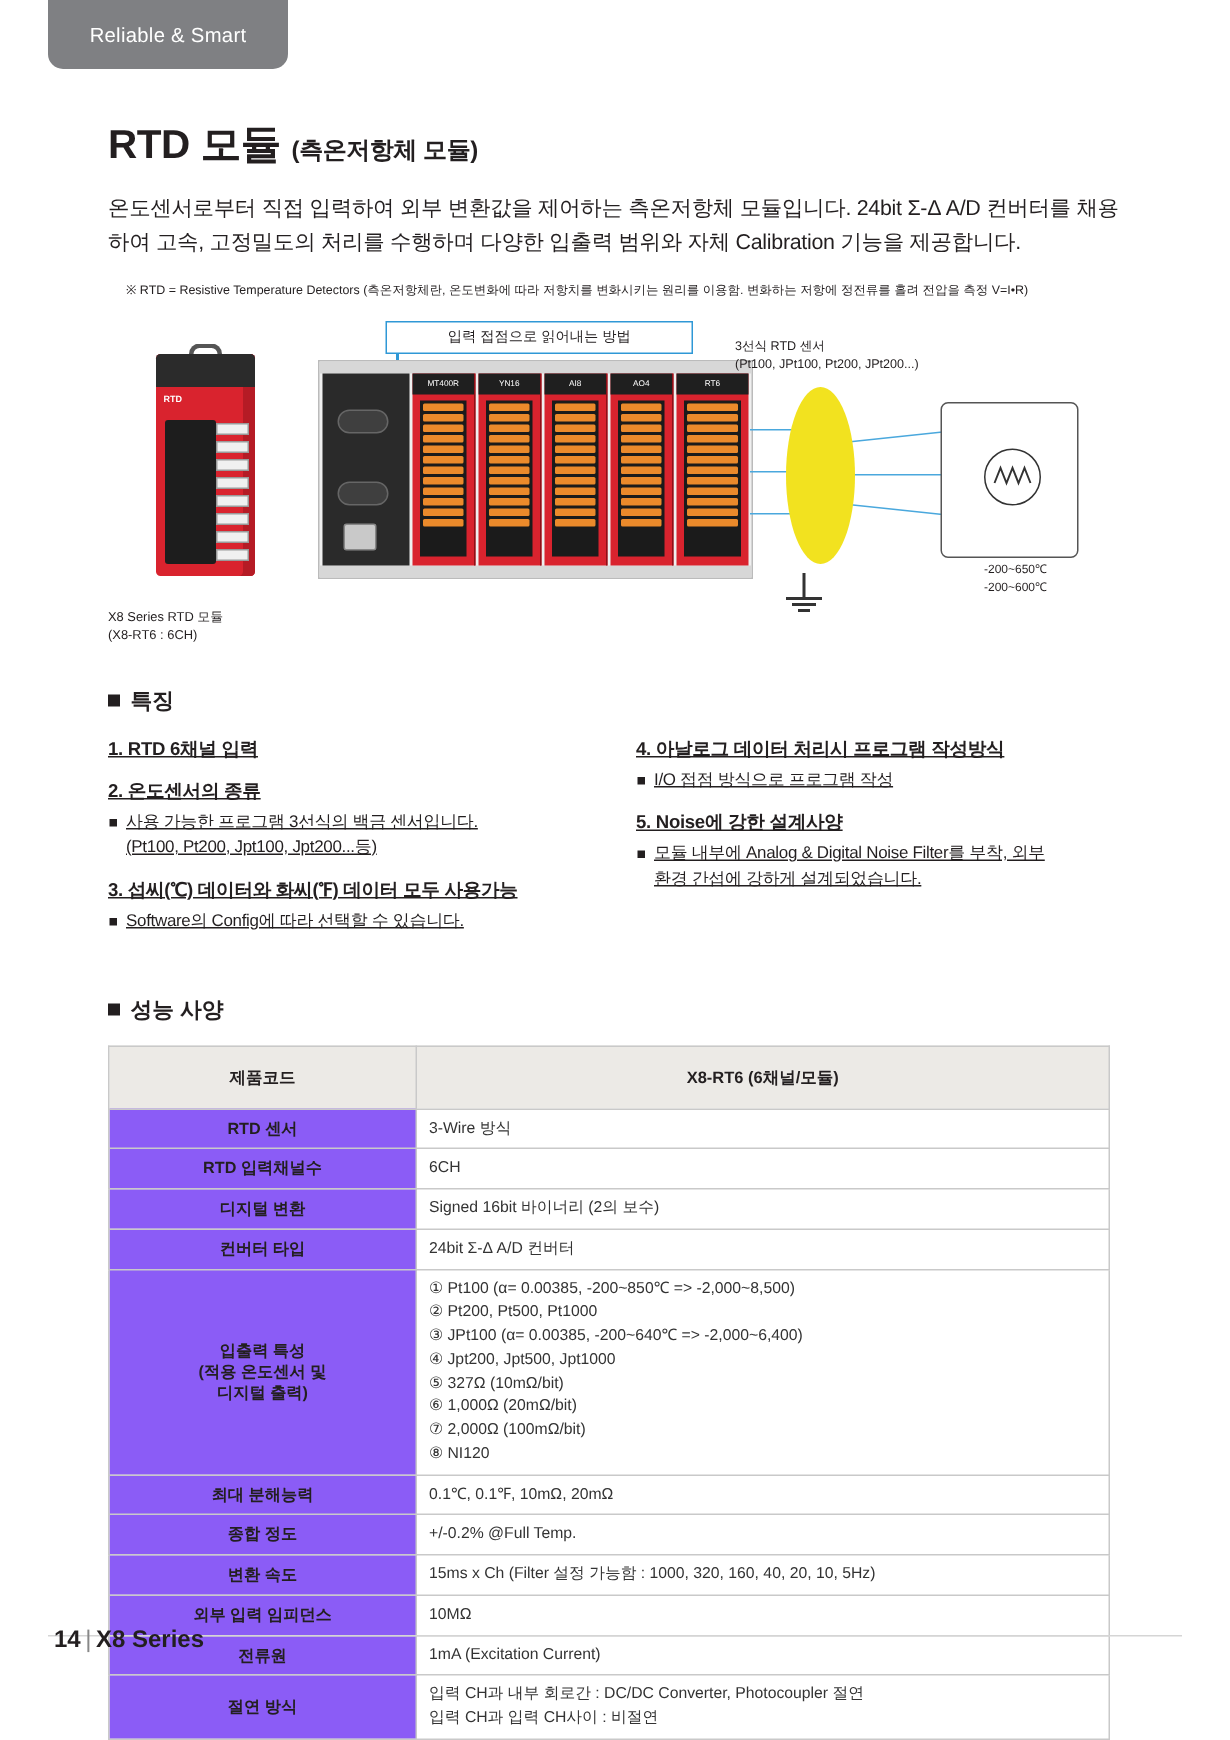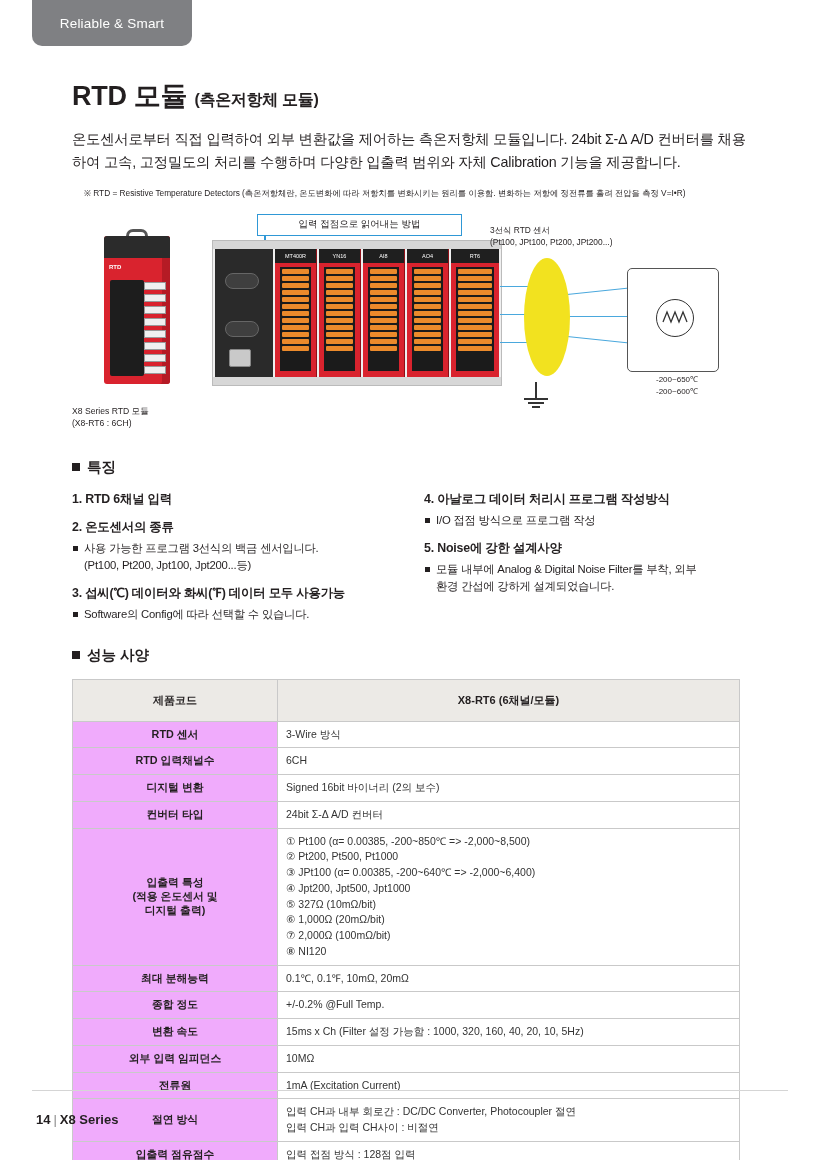--- a/index.html
+++ b/index.html
@@ -201,21 +201,21 @@
 
   
   .sec-head {
     font-size: 14.5px; font-weight: bold; margin: 0 0 14px 0;
     display: flex; align-items: center; gap: 7px;
   }
   .sec-head .sq { width: 8px; height: 8px; background: #231f20; display: inline-block; }
 
   .feat-cols { display: flex; gap: 24px; }
   .feat-col { width: 330px; }
-  .feat-item { margin-bottom: 11px; }
+  .feat-item { margin-bottom: 11px; text-decoration: underline; }
   .feat-title { font-size: 12.4px; font-weight: bold; letter-spacing: -.2px; }
   .feat-bullet {
     font-size: 11.3px; line-height: 1.5; margin-top: 4px; padding-left: 12px;
     position: relative; letter-spacing: -.2px;
   }
   .feat-bullet:before {
     content: ""; position: absolute; left: 1px; top: 6px;
     width: 5px; height: 5px; background: #231f20;
   }
   .feat-bullet .ind { display: block; padding-left: 0; }
@@ -226,33 +226,33 @@
     font-size: 10.5px;
   }
   table.spec th, table.spec td {
     border: 1px solid #c9c9c9; padding: 5px 8px; vertical-align: middle;
   }
   table.spec thead th {
     background: #eceae6; font-weight: bold; text-align: center; padding: 13px 8px;
     font-size: 11px;
   }
   table.spec tbody th {
-    background: #f0abfc; font-weight: bold; text-align: center; width: 205px;
+    background: #8b5cf6; font-weight: bold; text-align: center; width: 205px;
     font-size: 10.8px;
   }
   table.spec td { text-align: left; line-height: 1.5; color: #333; }
   td.multiline { line-height: 1.62; }
 
   
   .footer-rule {
     position: absolute; left: 32px; top: 1090px; width: 756px; height: 1px; background: #d5d5d5;
   }
   .footer {
-    position: absolute; left: 36px; top: 1112px;
-    font-size: 13px; font-weight: bold; color: #231f20;
+    position: absolute; left: 36px; top: 1085px;
+    font-size: 16px; font-weight: bold; color: #231f20;
   }
   .footer .sep { font-weight: normal; color: #888; margin: 0 3px; }
   .footer .series { font-weight: bold; }
 </style>
 </head>
 <body>
 
 <div class="page">
 
   <div class="header-tab">
@@ -453,21 +453,21 @@
         <div class="feat-item">
           <div class="feat-title">5. Noise에 강한 설계사양</div>
           <div class="feat-bullet">
             <span>모듈 내부에 Analog &amp; Digital Noise Filter를 부착, 외부</span>
             <span class="ind">환경 간섭에 강하게 설계되었습니다.</span>
           </div>
         </div>
       </div>
     </div>
 
-    <div class="sec-head" style="margin-top:12px">
+    <div class="sec-head" style="margin-top:30px">
       <span class="sq"></span>
       <span>성능 사양</span>
     </div>
 
     <table class="spec">
       <thead>
         <tr>
           <th>제품코드</th>
           <th>X8-RT6 (6채널/모듈)</th>
         </tr>

